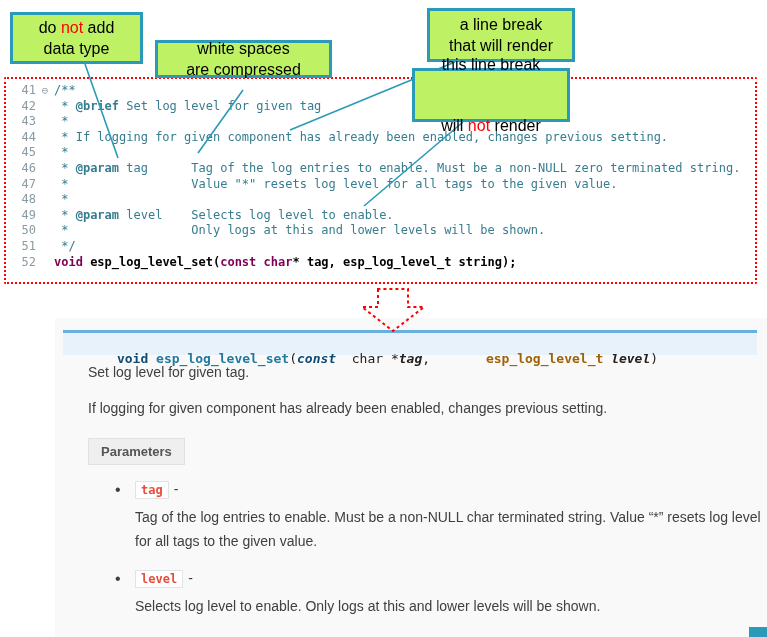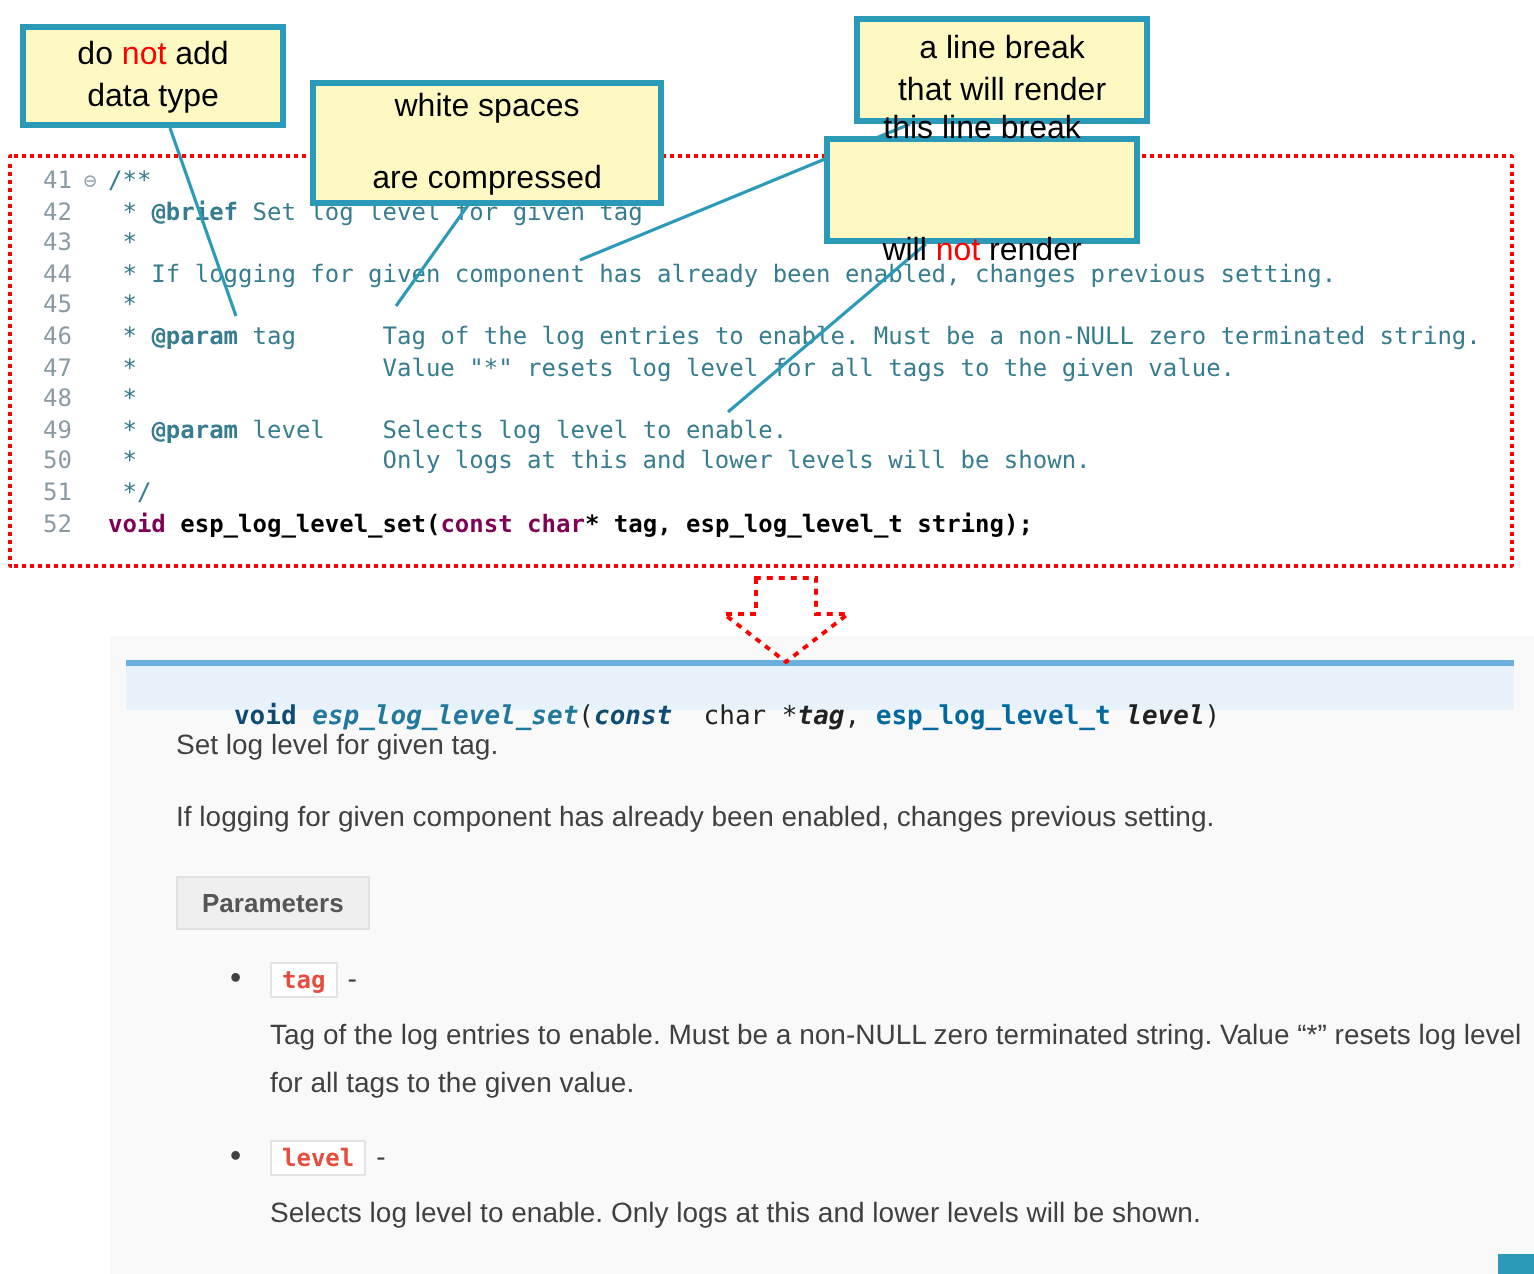--- a/index.html
+++ b/index.html
@@ -1,20 +1,20 @@
 <!DOCTYPE html>
 <html><head>
 <meta charset="utf-8">
 <style>
   html,body{margin:0;padding:0;background:#ffffff;}
   .canvas{position:relative;width:767px;height:637px;background:#ffffff;
           font-family:"Liberation Sans",sans-serif;overflow:hidden;}
 
   
-  .callout{position:absolute;background:#fef9c3;border:3px solid #2A9AB8;
+  .callout{position:absolute;background:#bef264;border:3px solid #2A9AB8;
            box-sizing:border-box;display:flex;flex-direction:column;justify-content:center;
            text-align:center;font-size:16px;line-height:21px;color:#000;z-index:6;}
   .red{color:#FF0000;}
 
   
   .overlay{position:absolute;left:0;top:0;width:767px;height:637px;pointer-events:none;z-index:5;}
 
   
   .dotted-frame{position:absolute;left:4px;top:77px;width:753px;height:207px;
                 border:2px dotted #FF0000;box-sizing:border-box;border-radius:2px;z-index:3;}
@@ -28,25 +28,25 @@
   .cmtb{color:#367D8F;font-weight:bold;}
   .kw{color:#7F0055;font-weight:bold;}
   .pln{color:#000000;font-weight:bold;}
 
   
   .docpanel{position:absolute;left:55px;top:318px;right:0;bottom:0;background:#F9F9F9;z-index:1;}
   .sig{position:absolute;left:8px;top:12px;right:10px;height:17px;background:#E7F2FA;
        border-top:3px solid #6AB0DE;padding:3px 0 2px 7px;white-space:pre;
        font-family:"DejaVu Sans Mono",monospace;font-size:13px;color:#222;}
   .sig-kw{font-weight:bold;color:#0F4C75;}
-  .sig-name{font-weight:bold;color:#2179A0;font-style:italic;}
+  .sig-name{font-weight:bold;color:#2179A0;}
   .sig-const{font-weight:bold;font-style:italic;color:#0F4C75;}
   .sig-plain{color:#222;}
   .sig-arg{font-weight:bold;font-style:italic;color:#222;}
-  .sig-type{font-weight:bold;color:#0369a1;}
+  .sig-type{font-weight:bold;color:#a16207;margin-left:48px;}
 
   .docp{position:absolute;left:33px;font-size:14px;color:#404040;}
   .params-label{position:absolute;left:33px;top:120px;background:#EFEFEF;
                 border:1px solid #E1E1E1;padding:5px 12px;font-size:13px;
                 font-weight:bold;color:#555555;}
   .param{position:absolute;left:80px;width:630px;font-size:14px;color:#404040;}
   .param .bullet::before{content:"\2022";position:absolute;left:-20px;top:0px;
                           font-size:16px;color:#404040;}
   .lit{display:inline-block;background:#ffffff;border:1px solid #E1E4E5;
        color:#E74C3C;font-family:"DejaVu Sans Mono",monospace;font-size:12px;
@@ -87,21 +87,21 @@
     <line x1="455" y1="62" x2="290" y2="130" stroke="#2A9AB8" stroke-width="1.6"></line>
     <line x1="463" y1="122" x2="364" y2="206" stroke="#2A9AB8" stroke-width="1.6"></line>
     <polygon points="378,289 378,307 362,307 393,331 424,307 408,307 408,289" fill="none" stroke="#FF0000" stroke-width="2" stroke-dasharray="3 3"></polygon>
   </svg>
 
   <div class="callout" style="left:10px;top:12px;width:133px;height:52px;">
     <div><span>do </span><span class="red">not</span><span> add</span></div>
     <div>data type</div>
   </div>
 
-  <div class="callout" style="left:155px;top:40px;width:177px;height:63px;justify-content:space-between;">
+  <div class="callout" style="left:155px;top:40px;width:177px;height:38px;">
     <div>white spaces</div>
     <div>are compressed</div>
   </div>
 
   <div class="callout" style="left:427px;top:8px;width:148px;height:54px;align-items:center;">
     <div>a line break</div>
     <div>that will render</div>
   </div>
 
   <div class="callout" style="left:412px;top:68px;width:158px;height:54px;gap:40px;">
@@ -115,21 +115,21 @@
       <span class="sig-kw">void </span><span class="sig-name">esp_log_level_set</span><span class="sig-plain">(</span><span class="sig-const">const</span><span class="sig-plain">  char *</span><span class="sig-arg">tag</span><span class="sig-plain">, </span><span class="sig-type">esp_log_level_t </span><span class="sig-arg">level</span><span class="sig-plain">)</span>
     </div>
 
     <div class="docp" style="top:46px;">Set log level for given tag.</div>
     <div class="docp" style="top:82px;">If logging for given component has already been enabled, changes previous setting.</div>
 
     <div class="params-label">Parameters</div>
 
     <div class="param" style="top:163px;">
       <span class="bullet"></span><code class="lit">tag</code><span class="pdash">-</span>
-      <div class="pdesc">Tag of the log entries to enable. Must be a non-NULL zero terminated string. Value “*” resets log level for all tags to the given value.</div>
+      <div class="pdesc">Tag of the log entries to enable. Must be a non-NULL char terminated string. Value “*” resets log level for all tags to the given value.</div>
     </div>
 
     <div class="param" style="top:252px;">
       <span class="bullet"></span><code class="lit">level</code><span class="pdash">-</span>
       <div class="pdesc">Selects log level to enable. Only logs at this and lower levels will be shown.</div>
     </div>
 
   </div>
 
   <div class="corner-mark"></div>

